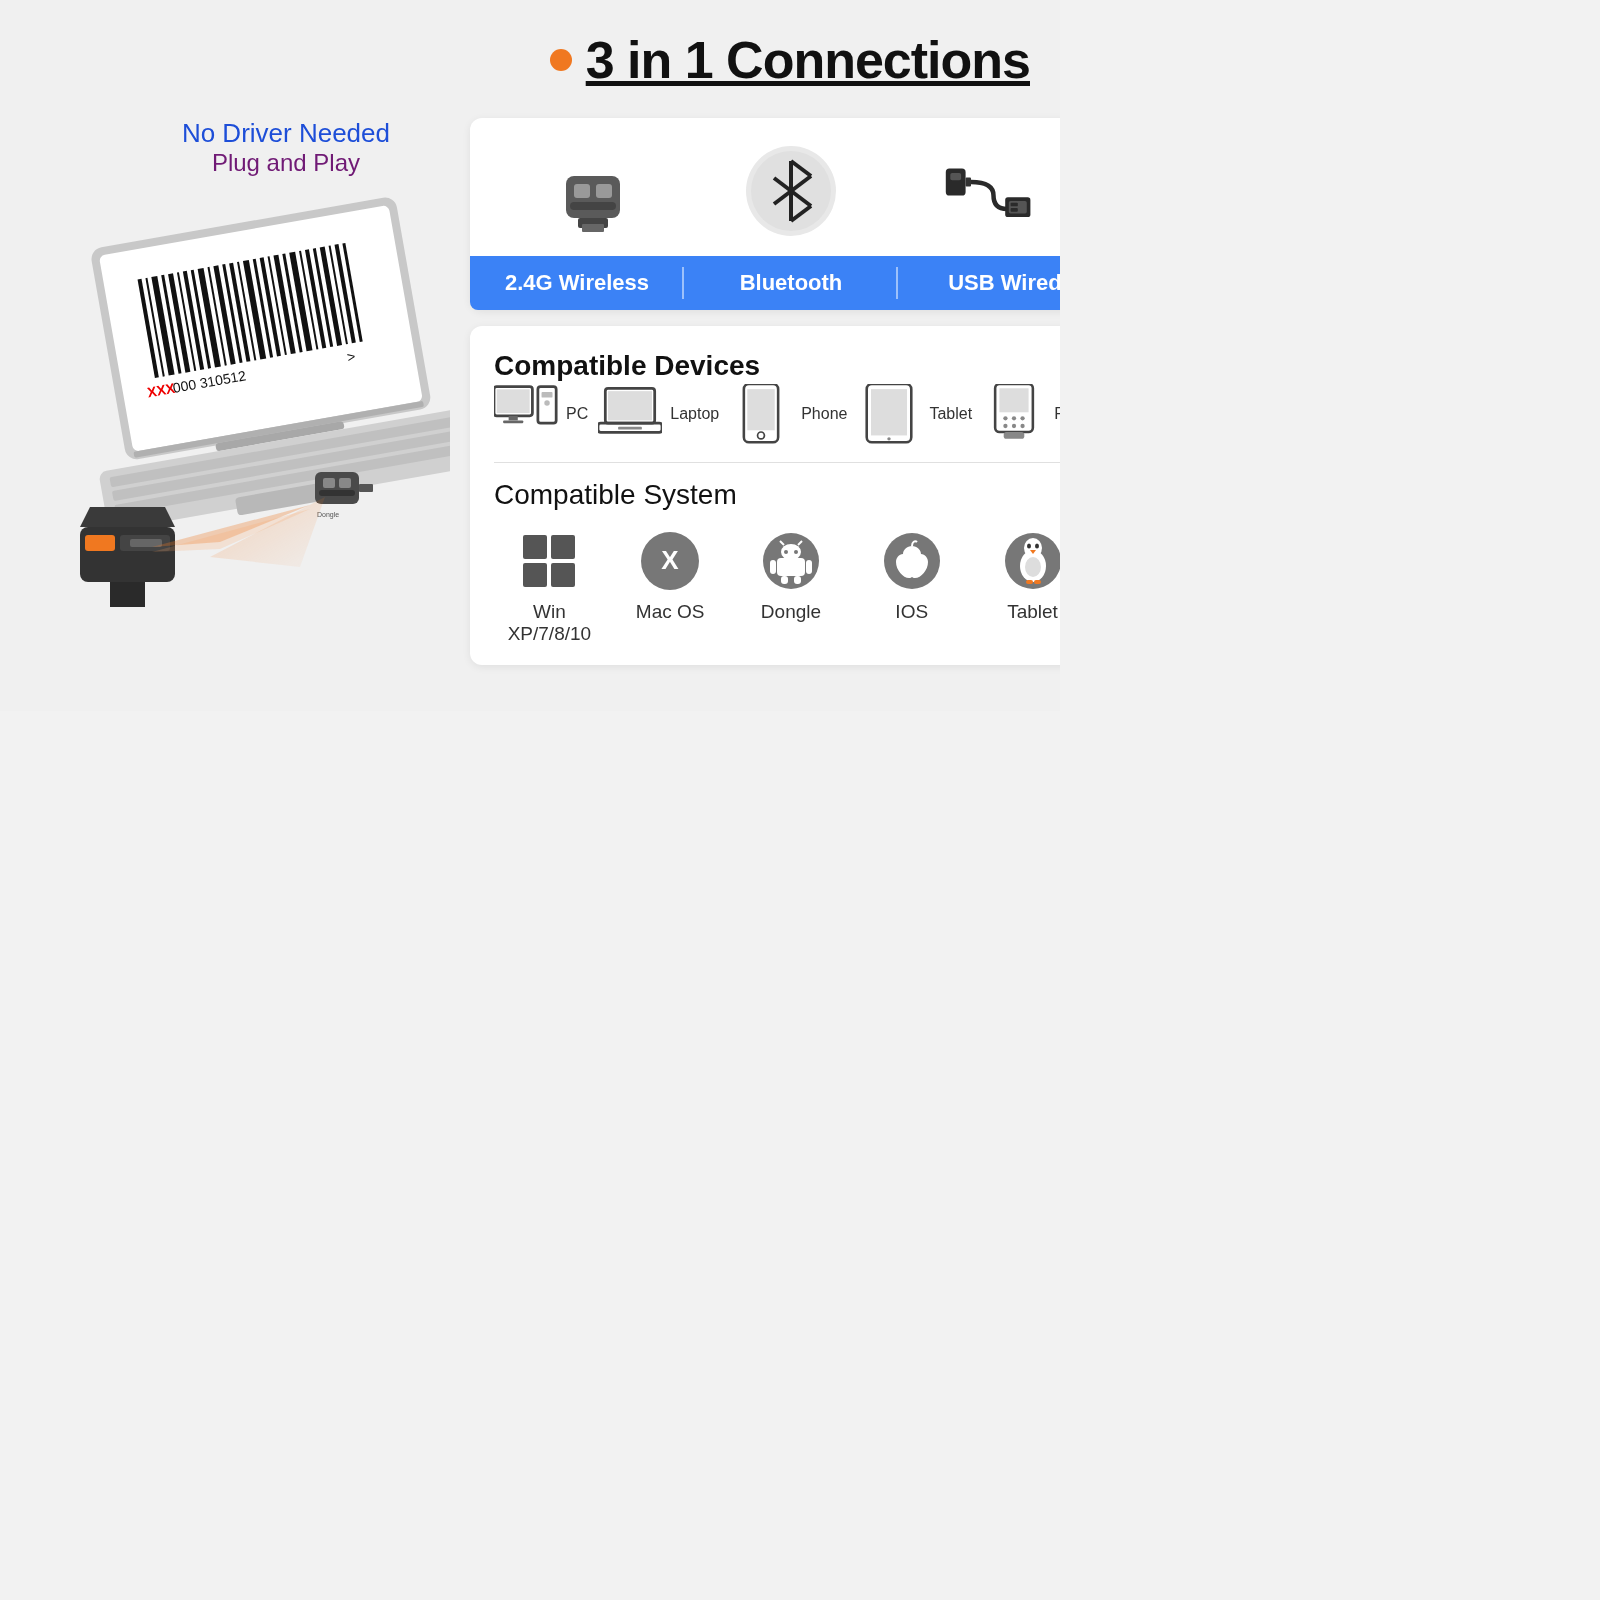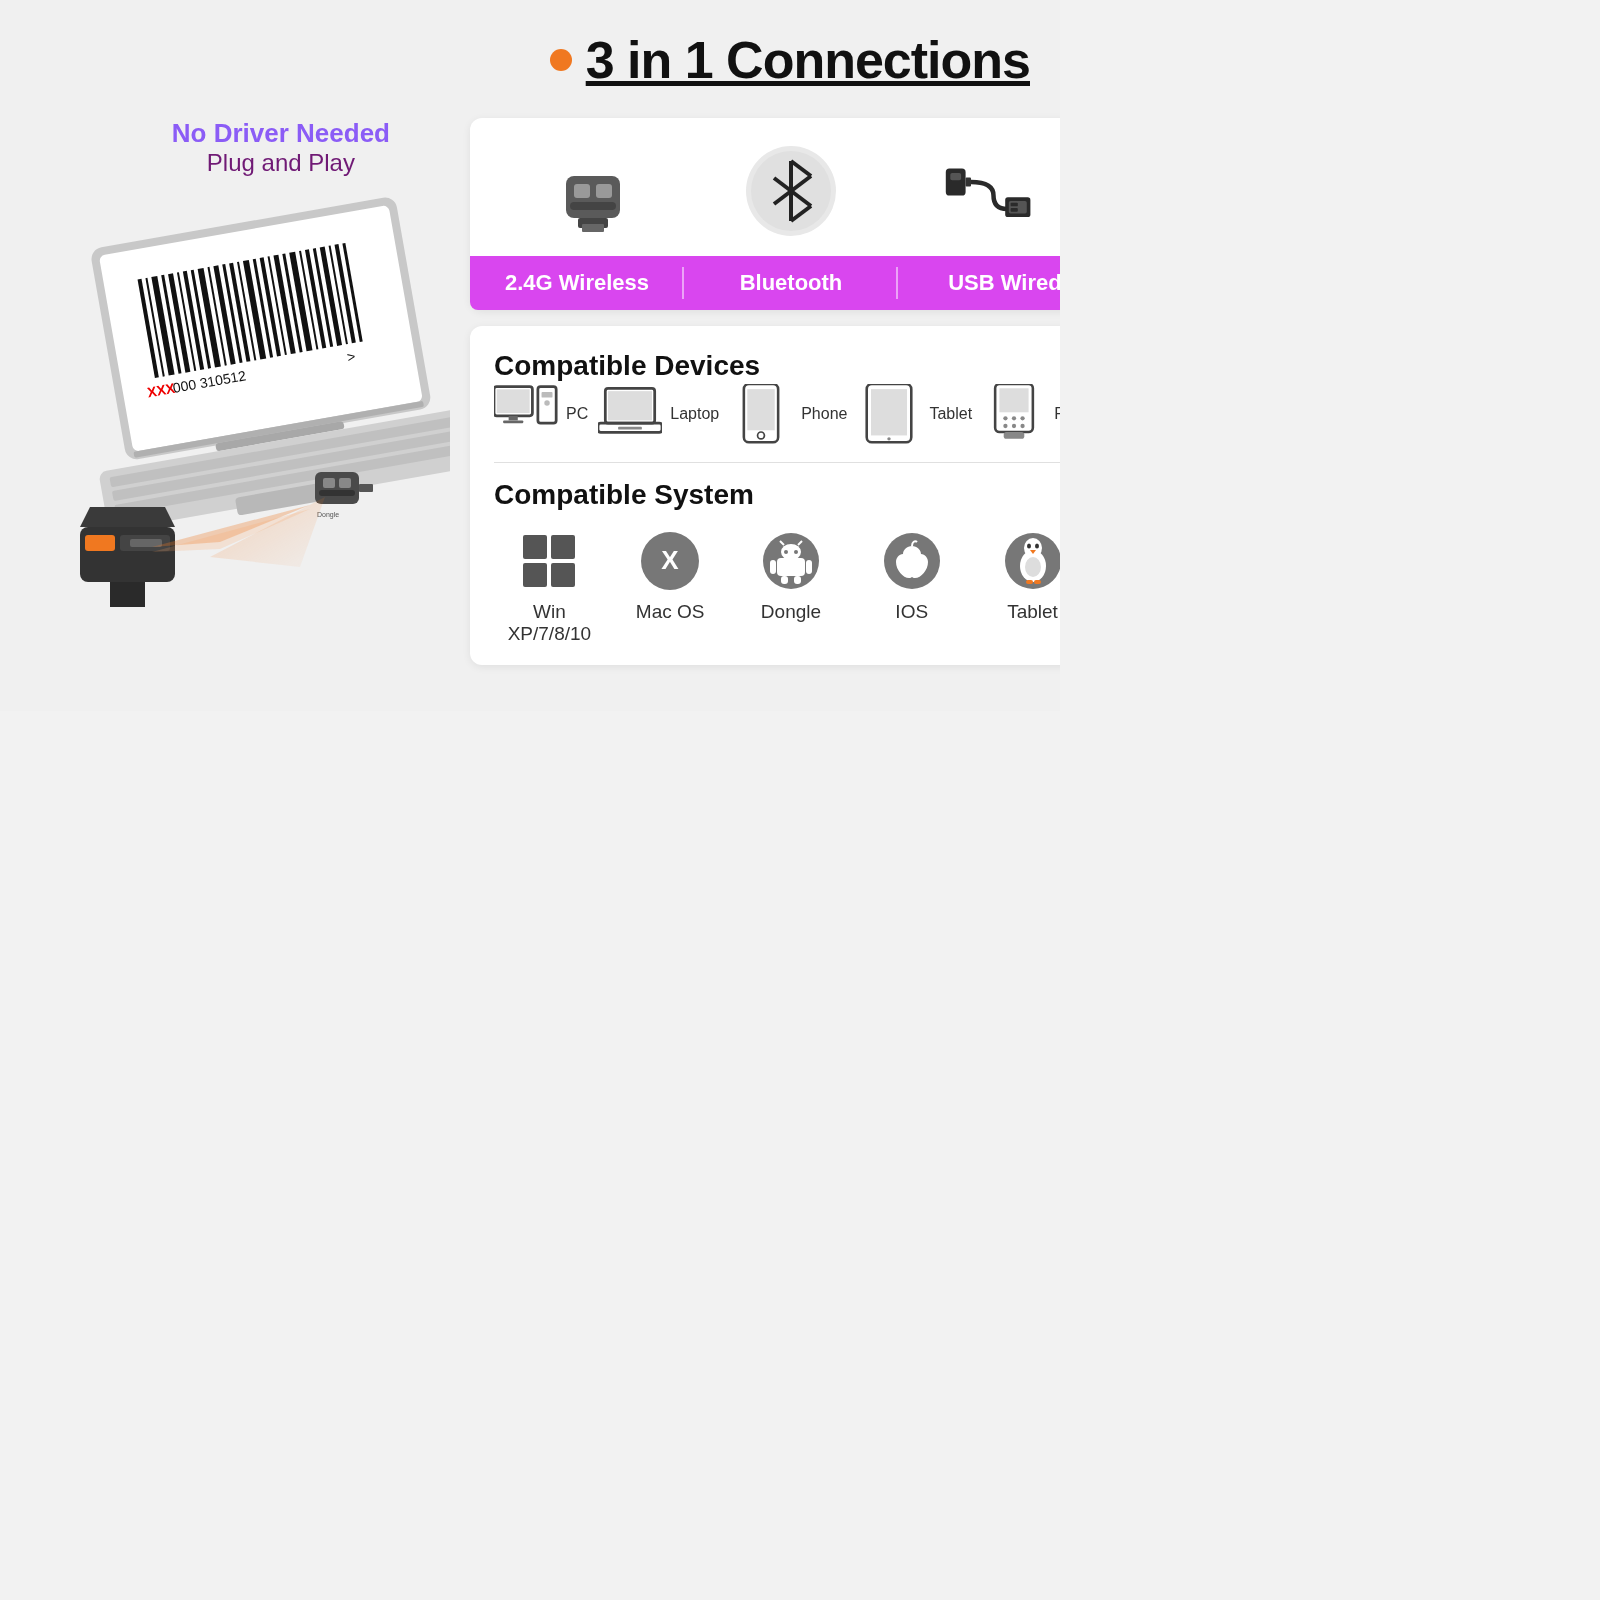--- a/index.html
+++ b/index.html
@@ -55,22 +55,22 @@
       align-items: flex-end;
       position: relative;
     }
     .no-driver-text {
       text-align: center;
       margin-bottom: 10px;
       margin-right: 60px;
     }
     .no-driver-line1 {
       font-size: 26px;
-      font-weight: 700;
-      color: #8b5cf6;
+      font-weight: 400;
+      color: #1d4ed8;
     }
     .no-driver-line2 {
       font-size: 24px;
       font-weight: 400;
       color: #701a75;
     }
 
     .laptop-container {
       position: relative;
       width: 420px;
@@ -140,21 +140,21 @@
       width: 90px;
       height: 90px;
       display: flex;
       align-items: center;
       justify-content: center;
     }
 
     
     .conn-labels-bar {
       display: flex;
-      background: #d946ef;
+      background: #3b82f6;
       border-radius: 0 0 8px 8px;
       overflow: hidden;
       margin: 0 -24px;
     }
     .conn-label {
       flex: 1;
       text-align: center;
       color: #fff;
       font-size: 22px;
       font-weight: 700;
@@ -216,21 +216,21 @@
     }
 
     .divider-line {
       height: 1px;
       background: #e0e0e0;
       margin: 16px 0 4px 0;
     }
 
     .system-title {
       font-size: 28px;
-      font-weight: 700;
+      font-weight: 400;
       color: #111;
       margin-bottom: 18px;
     }
 
     .system-icons-row {
       display: flex;
       justify-content: space-around;
       align-items: flex-start;
       gap: 10px;
     }

